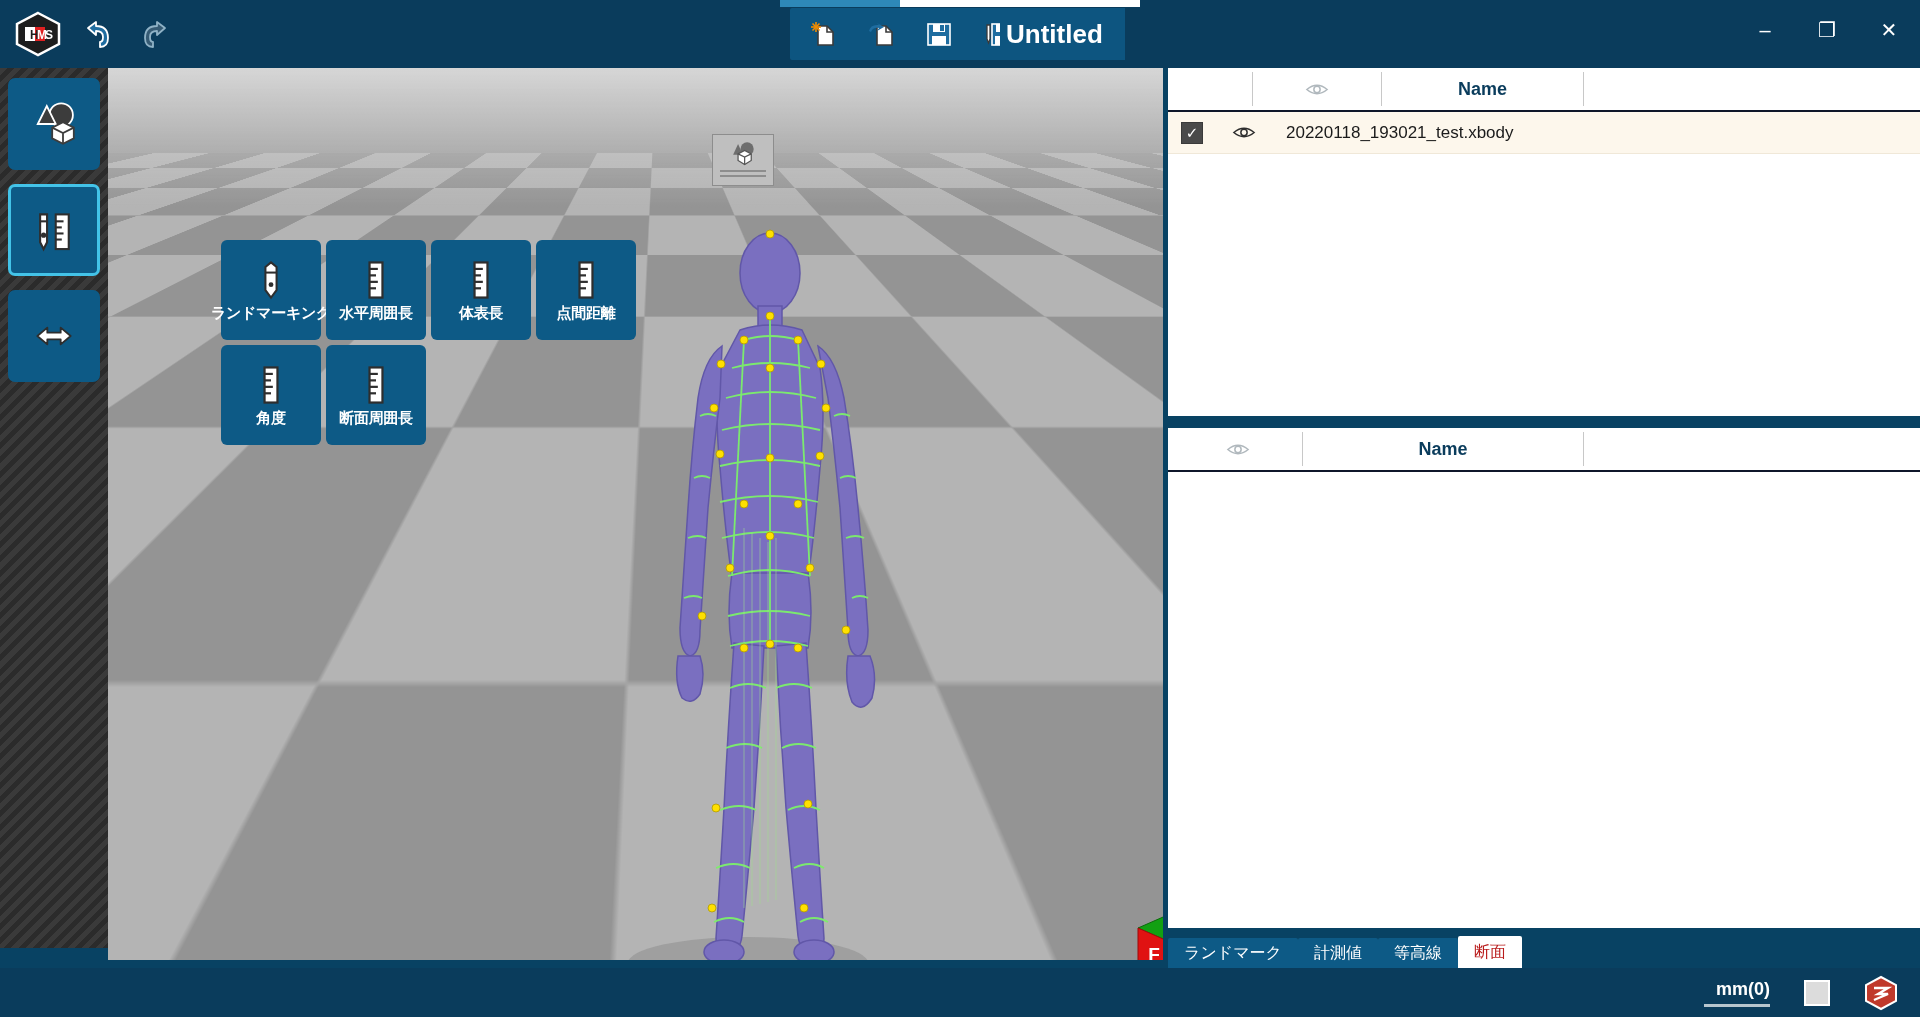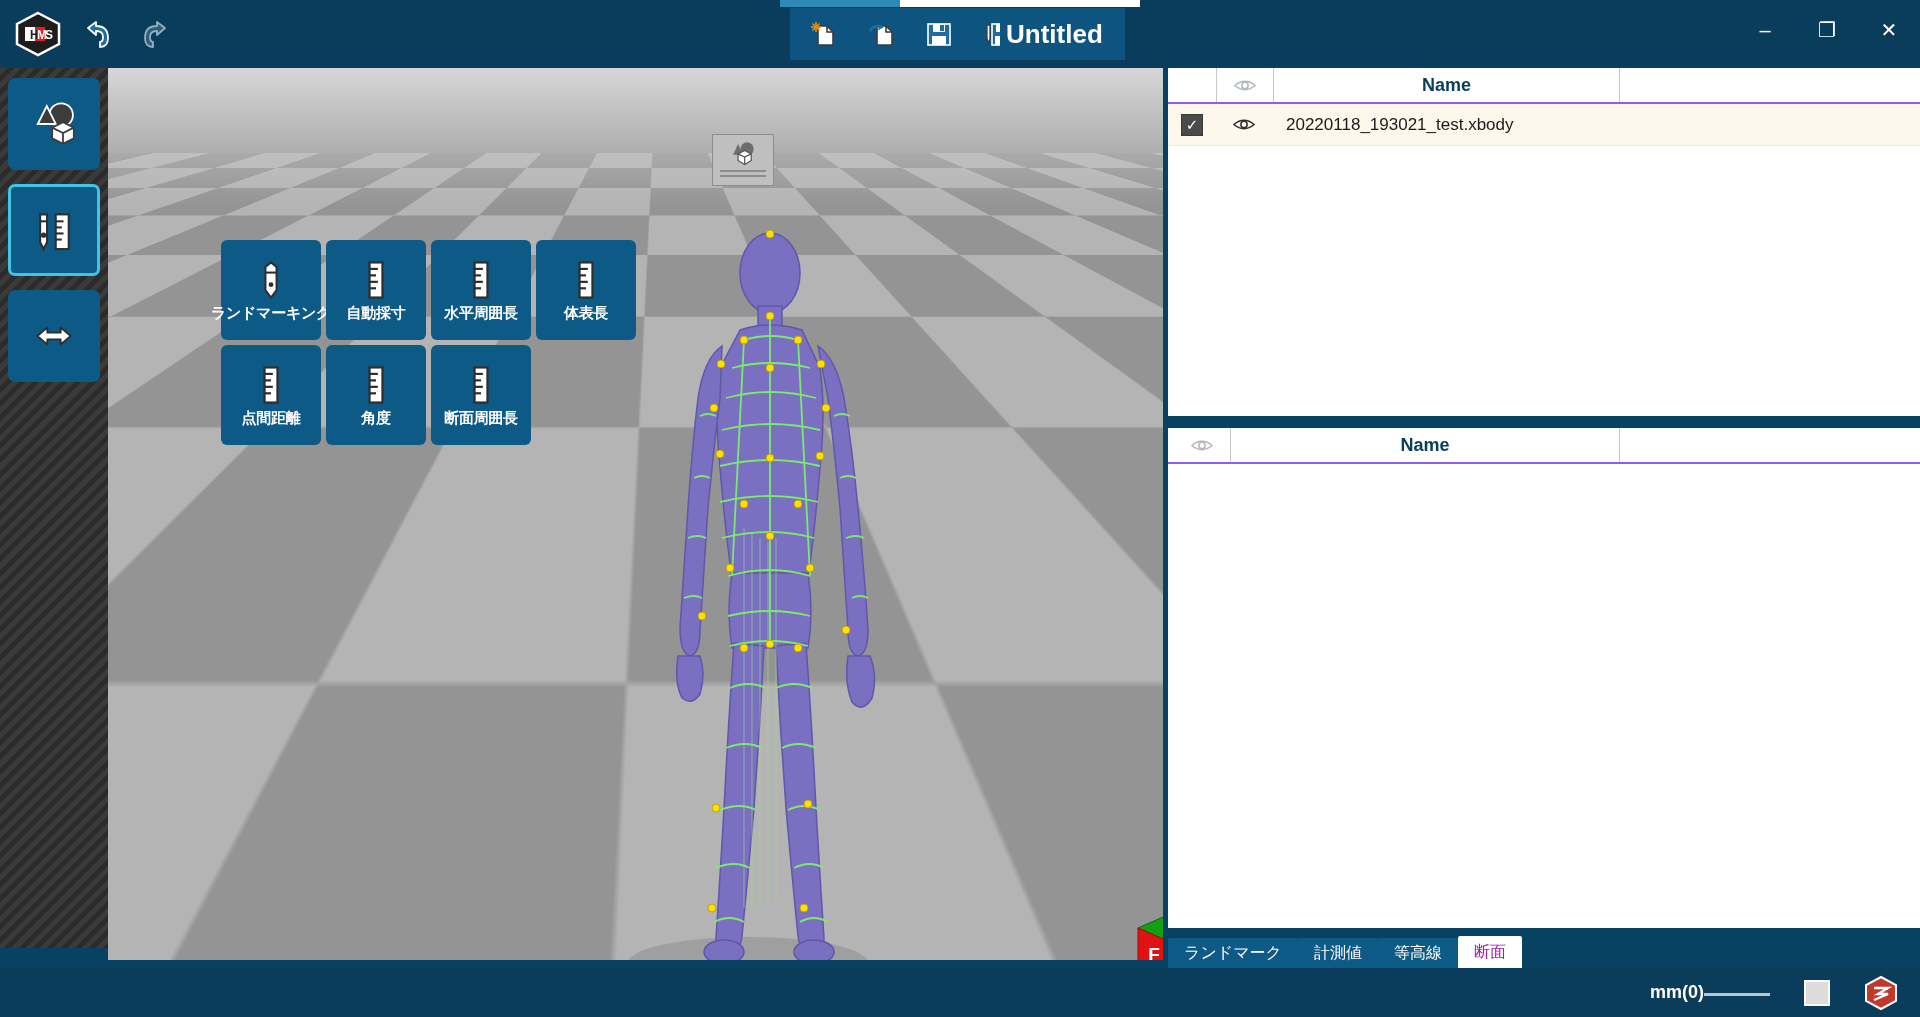--- a/index.html
+++ b/index.html
@@ -108,22 +108,22 @@
   
   .rpanel-top {
     position:absolute; left:1168px; top:68px; width:752px; height:348px;
     background:#ffffff;
   }
   .rpanel-bot {
     position:absolute; left:1168px; top:428px; width:752px; height:500px;
     background:#ffffff;
   }
   .ph-row {
-    position:relative; height:36px; display:flex; align-items:center;
-    border-bottom:2px solid #8b5cf6; color:#0a3c5c;
+    position:relative; height:44px; display:flex; align-items:center;
+    border-bottom:2px solid #0f172a; color:#0a3c5c;gap:36px;
   }
   .ph-check { width:48px; }
   .ph-eye { width:56px; display:flex; align-items:center; justify-content:center; }
   .ph-name { flex:1; display:flex; align-items:center; justify-content:center;
              font-size:18px; font-weight:bold; }
   .ph-sep { width:1px; height:34px; background:#c8c8c8; }
 
   .lrow {
     display:flex; align-items:center; height:42px;
     background:#fdf7ec; cursor:pointer; border-bottom:1px solid #f0e8d8;
@@ -139,29 +139,29 @@
 
   .tabbar {
     position:absolute; left:1168px; top:936px; width:752px; height:32px;
     display:flex; align-items:flex-end; 
   }
   .tab {
     height:30px; padding:0 16px; display:flex; align-items:center; justify-content:center;
     background:#0d5a86; color:#ffffff; font-size:16px; cursor:pointer;
     border-top-left-radius:2px; border-top-right-radius:2px;
   }
-  .tab.active { background:#ffffff; color:#a21caf; height:32px; }
+  .tab.active { background:#ffffff; color:#b91c1c; height:32px; }
 
   
   .statusbar {
     position:absolute; left:0; bottom:0; width:1920px; height:49px;
     background:#0a3c5c; display:flex; align-items:center; justify-content:flex-end;
     padding-right:22px; gap:34px;
   }
-  .unit-wrap { display:flex; flex-direction:row; align-items:center; cursor:pointer; }
+  .unit-wrap { display:flex; flex-direction:column; align-items:flex-end; cursor:pointer; }
   .unit { color:#ffffff; font-size:18px; font-weight:bold; }
   .unit-underline { width:66px; height:3px; background:#b7c6cf; margin-top:4px; }
   .sq-icon { width:26px; height:26px; background:#dcdcdc; border:2px solid #ffffff; cursor:pointer; }
   .hexlogo { width:34px; height:36px; cursor:pointer; }
   svg { display:block; }
 </style>
 </head>
 <body>
 
 <div class="app">
@@ -418,34 +418,20 @@
           <svg viewBox="0 0 26 44" width="24" height="42">
             <rect x="6" y="3" width="14" height="38" fill="#ffffff" stroke="#2e2e2e" stroke-width="2.4"></rect>
             <g stroke="#2e2e2e" stroke-width="2.4">
               <line x1="6" y1="10" x2="15" y2="10"></line>
                 <line x1="6" y1="17" x2="13" y2="17"></line>
               <line x1="6" y1="24" x2="15" y2="24"></line>
                 <line x1="6" y1="31" x2="13" y2="31"></line>
             </g>
           </svg>
         </span>
-        <span class="tlabel">自動採寸</span>
-      </div>
-      <div class="tool">
-        <span class="ticon">
-          <svg viewBox="0 0 26 44" width="24" height="42">
-            <rect x="6" y="3" width="14" height="38" fill="#ffffff" stroke="#2e2e2e" stroke-width="2.4"></rect>
-            <g stroke="#2e2e2e" stroke-width="2.4">
-              <line x1="6" y1="10" x2="15" y2="10"></line>
-                <line x1="6" y1="17" x2="13" y2="17"></line>
-              <line x1="6" y1="24" x2="15" y2="24"></line>
-                <line x1="6" y1="31" x2="13" y2="31"></line>
-            </g>
-          </svg>
-        </span>
         <span class="tlabel">水平周囲長</span>
       </div>
       <div class="tool">
         <span class="ticon">
           <svg viewBox="0 0 26 44" width="24" height="42">
             <rect x="6" y="3" width="14" height="38" fill="#ffffff" stroke="#2e2e2e" stroke-width="2.4"></rect>
             <g stroke="#2e2e2e" stroke-width="2.4">
               <line x1="6" y1="10" x2="15" y2="10"></line>
                 <line x1="6" y1="17" x2="13" y2="17"></line>
               <line x1="6" y1="24" x2="15" y2="24"></line>

